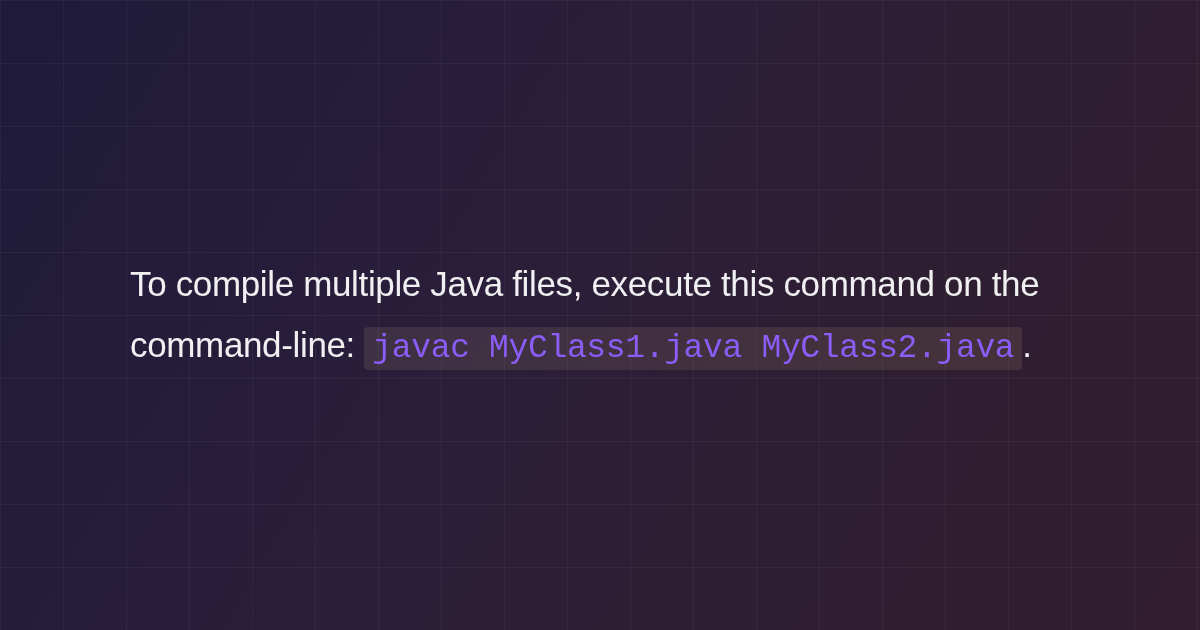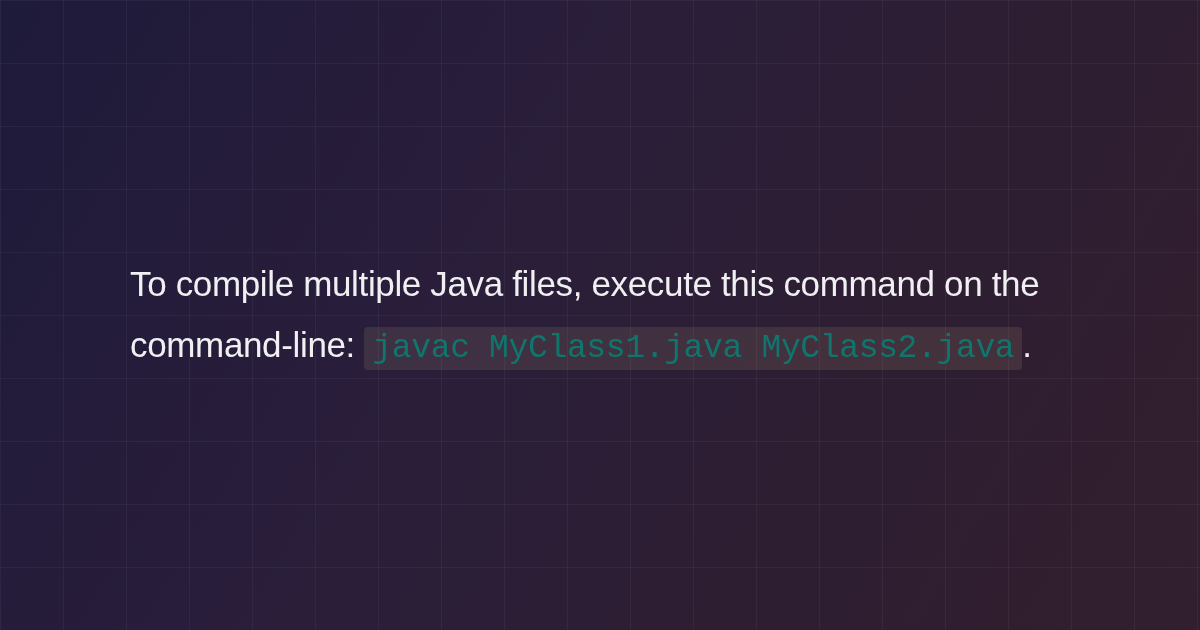--- a/index.html
+++ b/index.html
@@ -42,21 +42,21 @@
     .text-block {
       font-size: 35px;
       line-height: 1.75;
       color: #f0f0f2;
       font-weight: 400;
       letter-spacing: -0.01em;
     }
     .code {
       font-family: "SFMono-Regular", Consolas, "Liberation Mono", Menlo, monospace;
       background: rgba(255, 230, 160, 0.1);
-      color: #0f766e;
+      color: #8b5cf6;
       padding: 3px 8px;
       border-radius: 4px;
       font-size: 33px;
     }
   </style>
 </head>
 <body>
 
 <div class="grid-overlay"></div>
 

